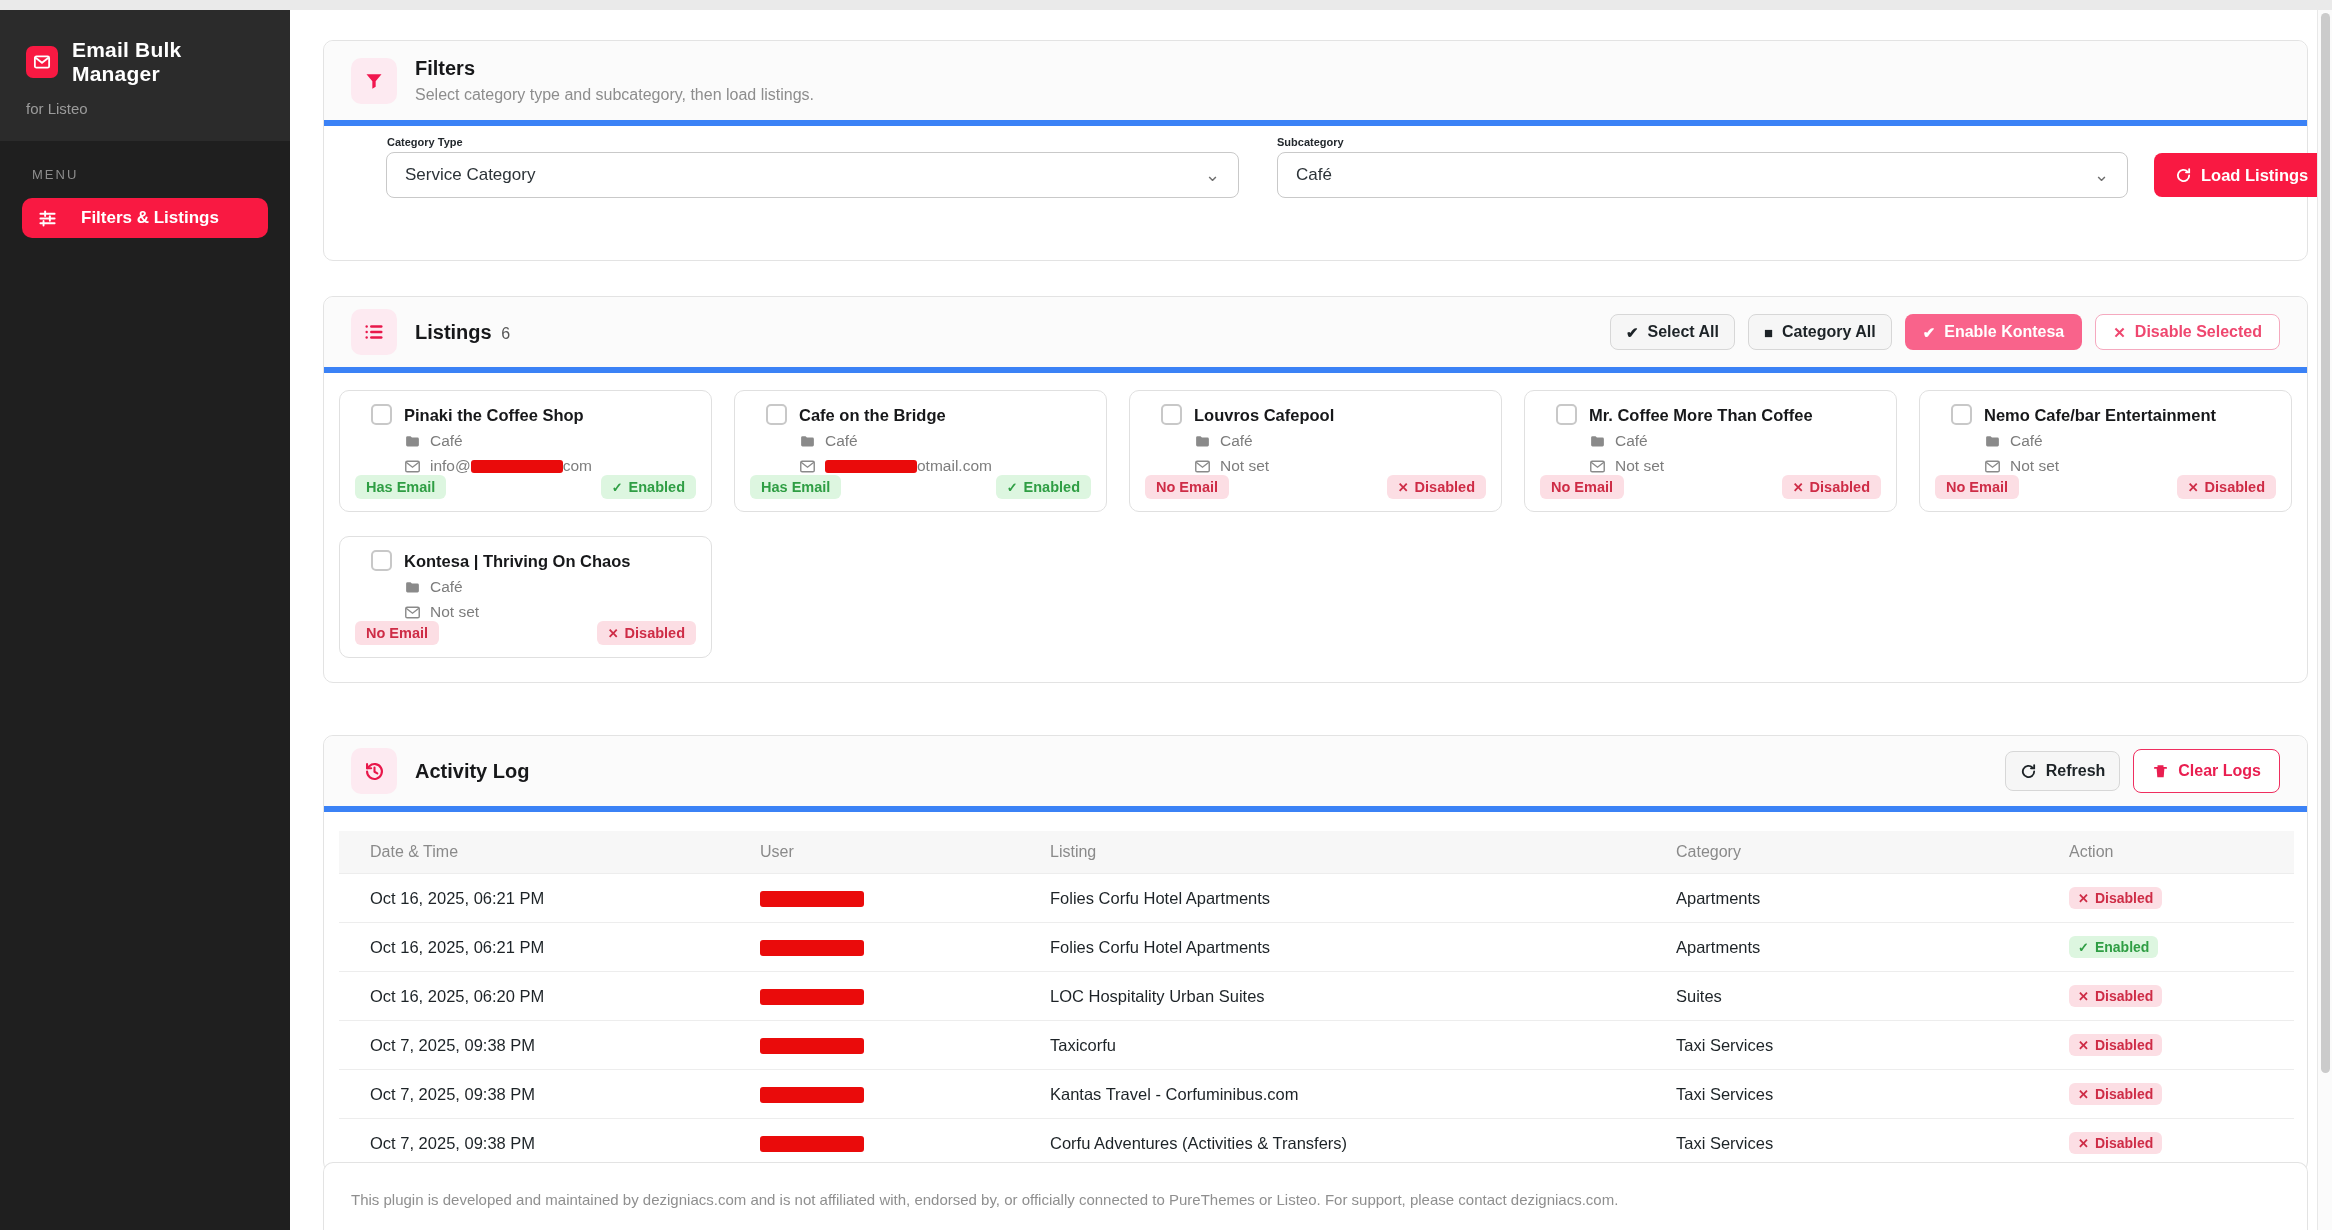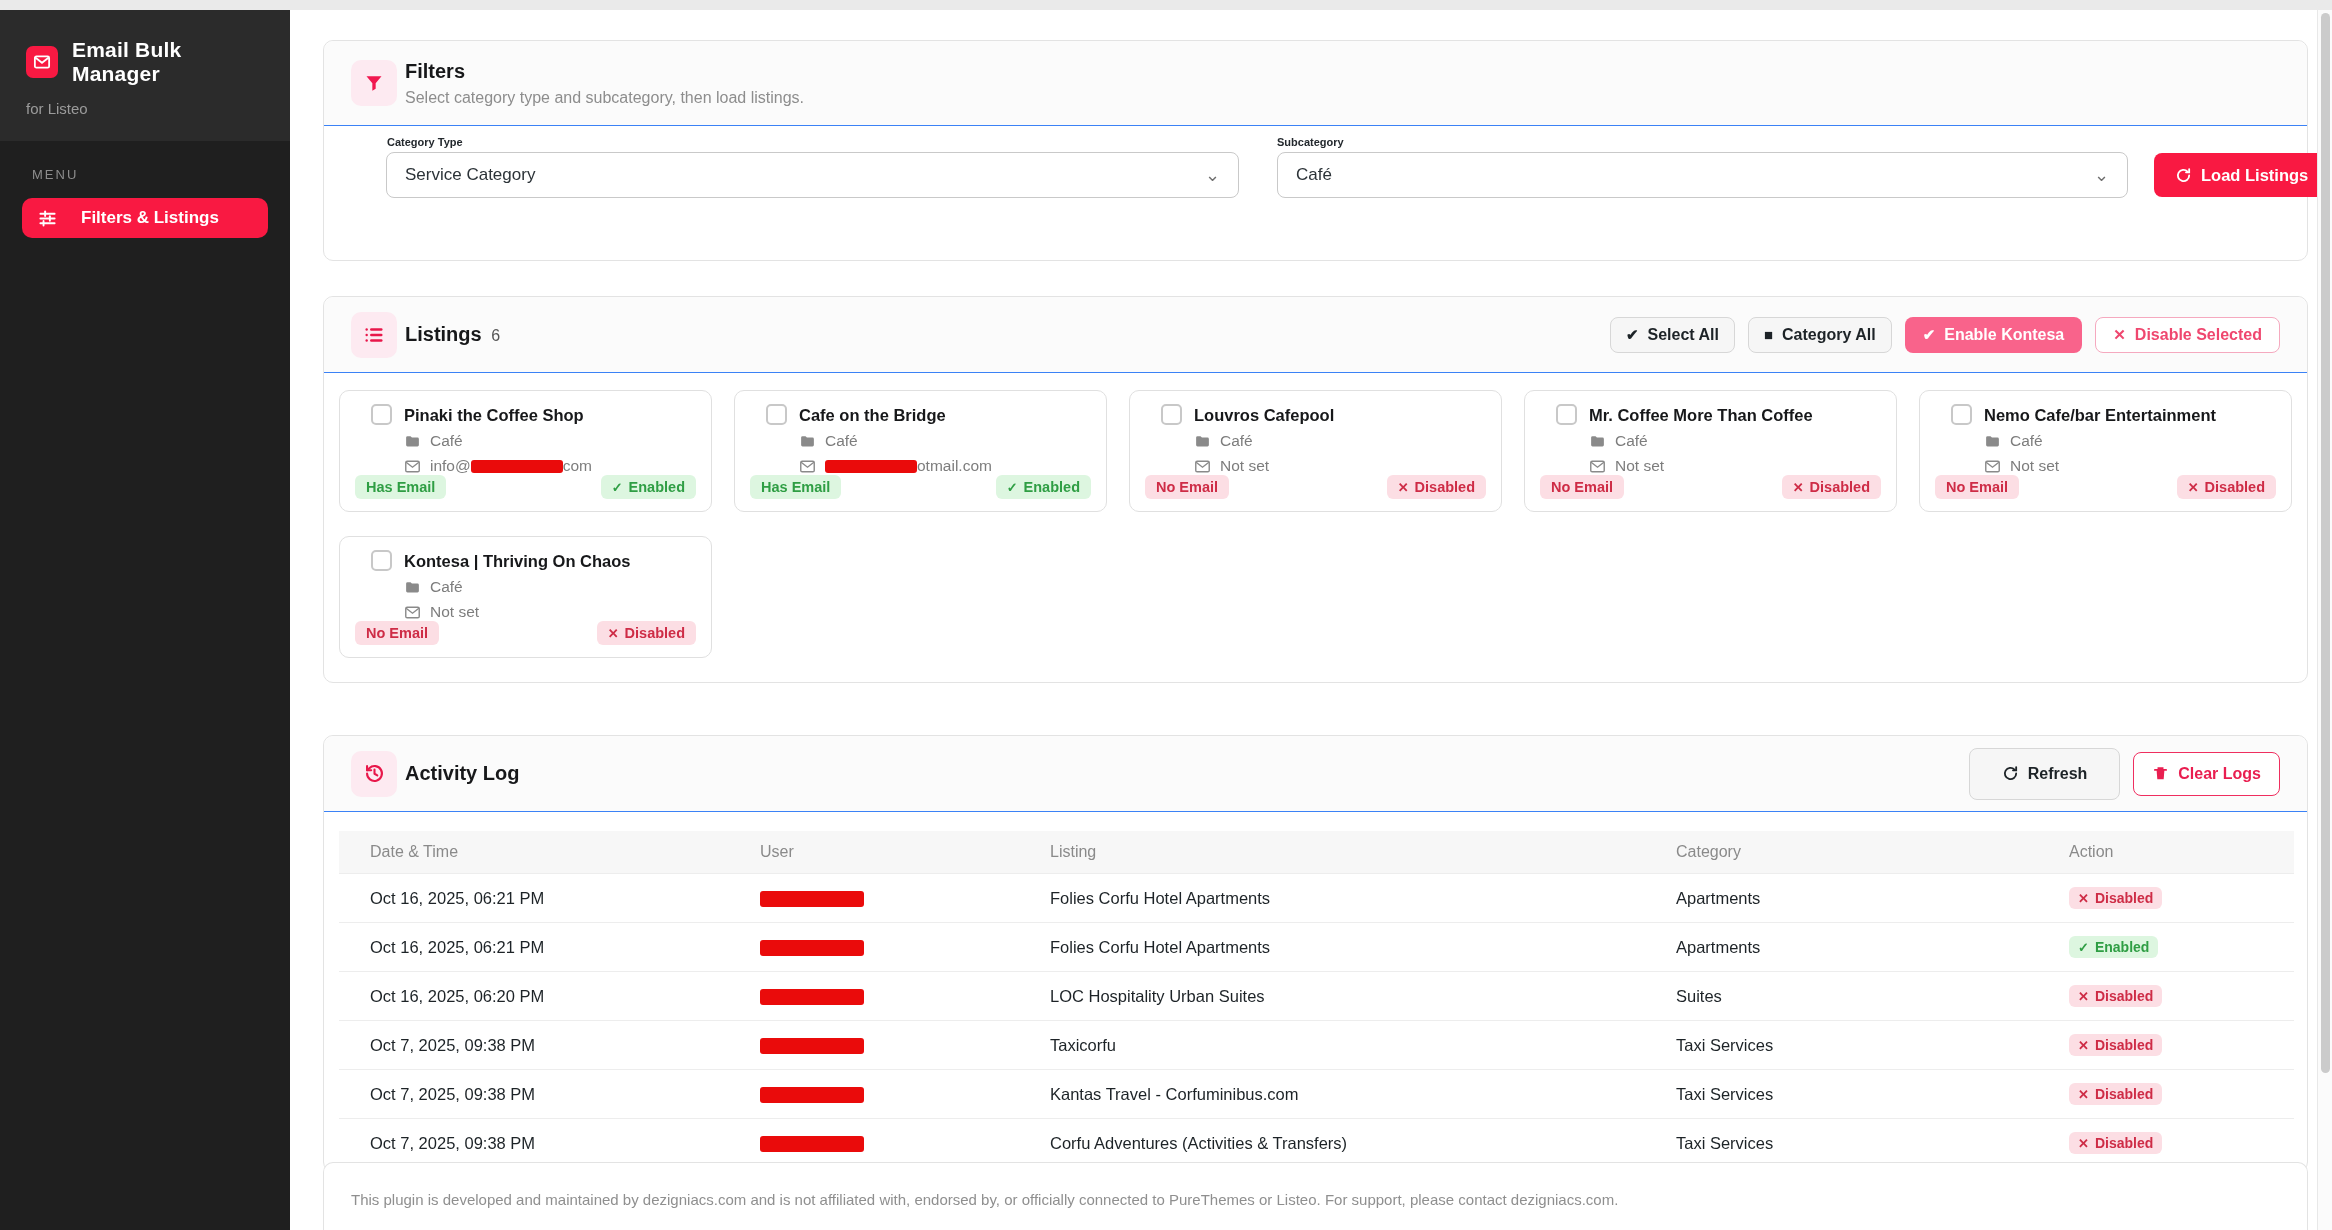--- a/index.html
+++ b/index.html
@@ -19,22 +19,22 @@
   .sb-menu { padding:26px 22px; }
   .menu-label { color:#8d8d8d; font-size:13px; letter-spacing:2px; margin:0 0 16px 10px; }
   .menu-item { height:40px; border-radius:10px; display:flex; align-items:center; gap:24px;
     padding:0 16px; cursor:pointer; }
   .menu-item.active { background:#f91942; color:#fff; font-weight:bold; font-size:17px; }
 
   
   .main { position:absolute; left:290px; top:10px; width:2042px; height:1220px; background:#fff; }
   .card { position:absolute; left:33px; width:1985px; background:#fff;
     border:1px solid #e3e3e3; border-radius:10px; }
-  .card-header { height:76px; background:#fbfbfb; border-bottom:1px solid #3b82f6;
-    border-radius:10px 10px 0 0; display:flex; align-items:center; padding:0 27px; gap:8px; }
+  .card-header { height:76px; background:#fbfbfb; border-bottom:6px solid #3b82f6;
+    border-radius:10px 10px 0 0; display:flex; align-items:center; padding:0 27px; gap:18px; }
   .icon-tile { width:46px; height:46px; border-radius:10px; background:#fdeaf1;
     display:flex; align-items:center; justify-content:center; flex:0 0 auto; }
   .card-title { font-size:20px; font-weight:bold; color:#17181a; }
   .card-sub { font-size:16px; color:#8d8d8d; margin-top:6px; }
   .hdr-right { margin-left:auto; display:flex; align-items:center; gap:13px; }
 
   
   .filters-card { top:30px; height:221px; }
   .filters-card .card-header { height:85px; }
   .field-label { position:absolute; font-size:11px; font-weight:bold; color:#23282d; }
@@ -45,21 +45,21 @@
 
   
   .btn { display:inline-flex; align-items:center; justify-content:center; gap:9px;
     border-radius:8px; border:1px solid transparent; font-size:16px; font-weight:bold;
     cursor:pointer; white-space:nowrap; }
   .btn-solid { background:#f91942; color:#fff; height:44px; padding:0 20px; font-size:16.5px; }
   .btn-light { background:#f6f6f6; border-color:#d7d7d7; color:#1d2327; height:36px; padding:0 15px; }
   .btn-pink-soft { background:#f9638b; color:#fff; height:36px; padding:0 17px; }
   .btn-outline-soft { background:#fff; border-color:#f5a9bf; color:#ef476f; height:36px; padding:0 17px; }
   .btn-outline-strong { background:#fff; border-color:#ef2e5f; color:#e91e50; height:44px; padding:0 18px; }
-  .btn-light.tall { height:52px; padding:0 32px;margin-left:32px; }
+  .btn-light.tall { height:40px; padding:0 14px;margin-left:32px; }
   .bicon { font-size:15px; line-height:1; }
 
   
   .listings-card { top:286px; height:387px; }
   .count { font-size:16px; font-weight:normal; color:#555; margin-left:4px; }
   .cards-grid { padding:17px 15px; display:grid; grid-template-columns:repeat(5,1fr);
     gap:24px 22px; align-content:start; }
   .lcard { position:relative; border:1px solid #e0e0e0; border-radius:10px; height:122px;
     padding:13px 31px; background:#fff; }
   .lcard-top { display:flex; align-items:flex-start; gap:12px; }

